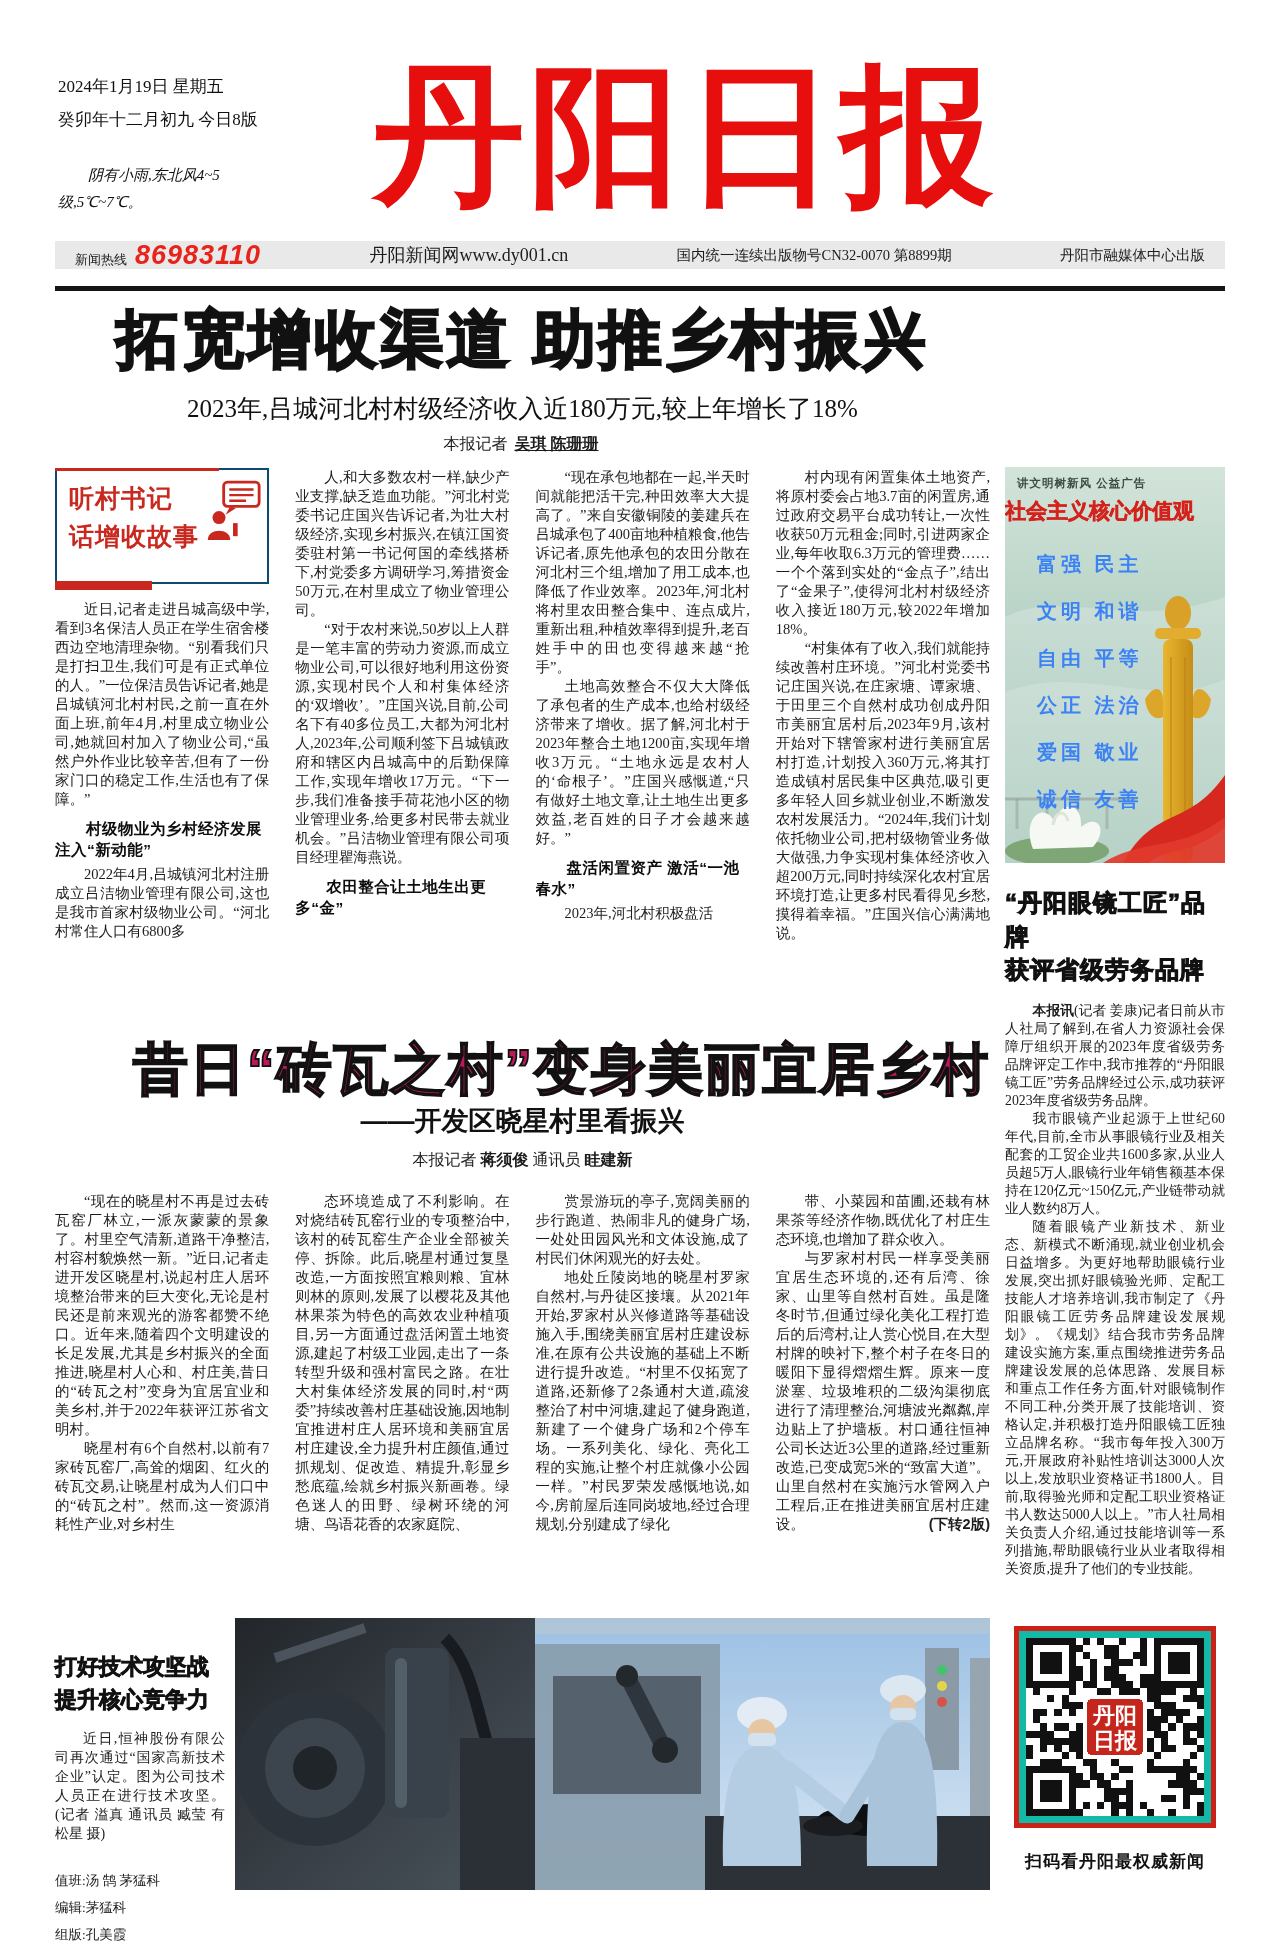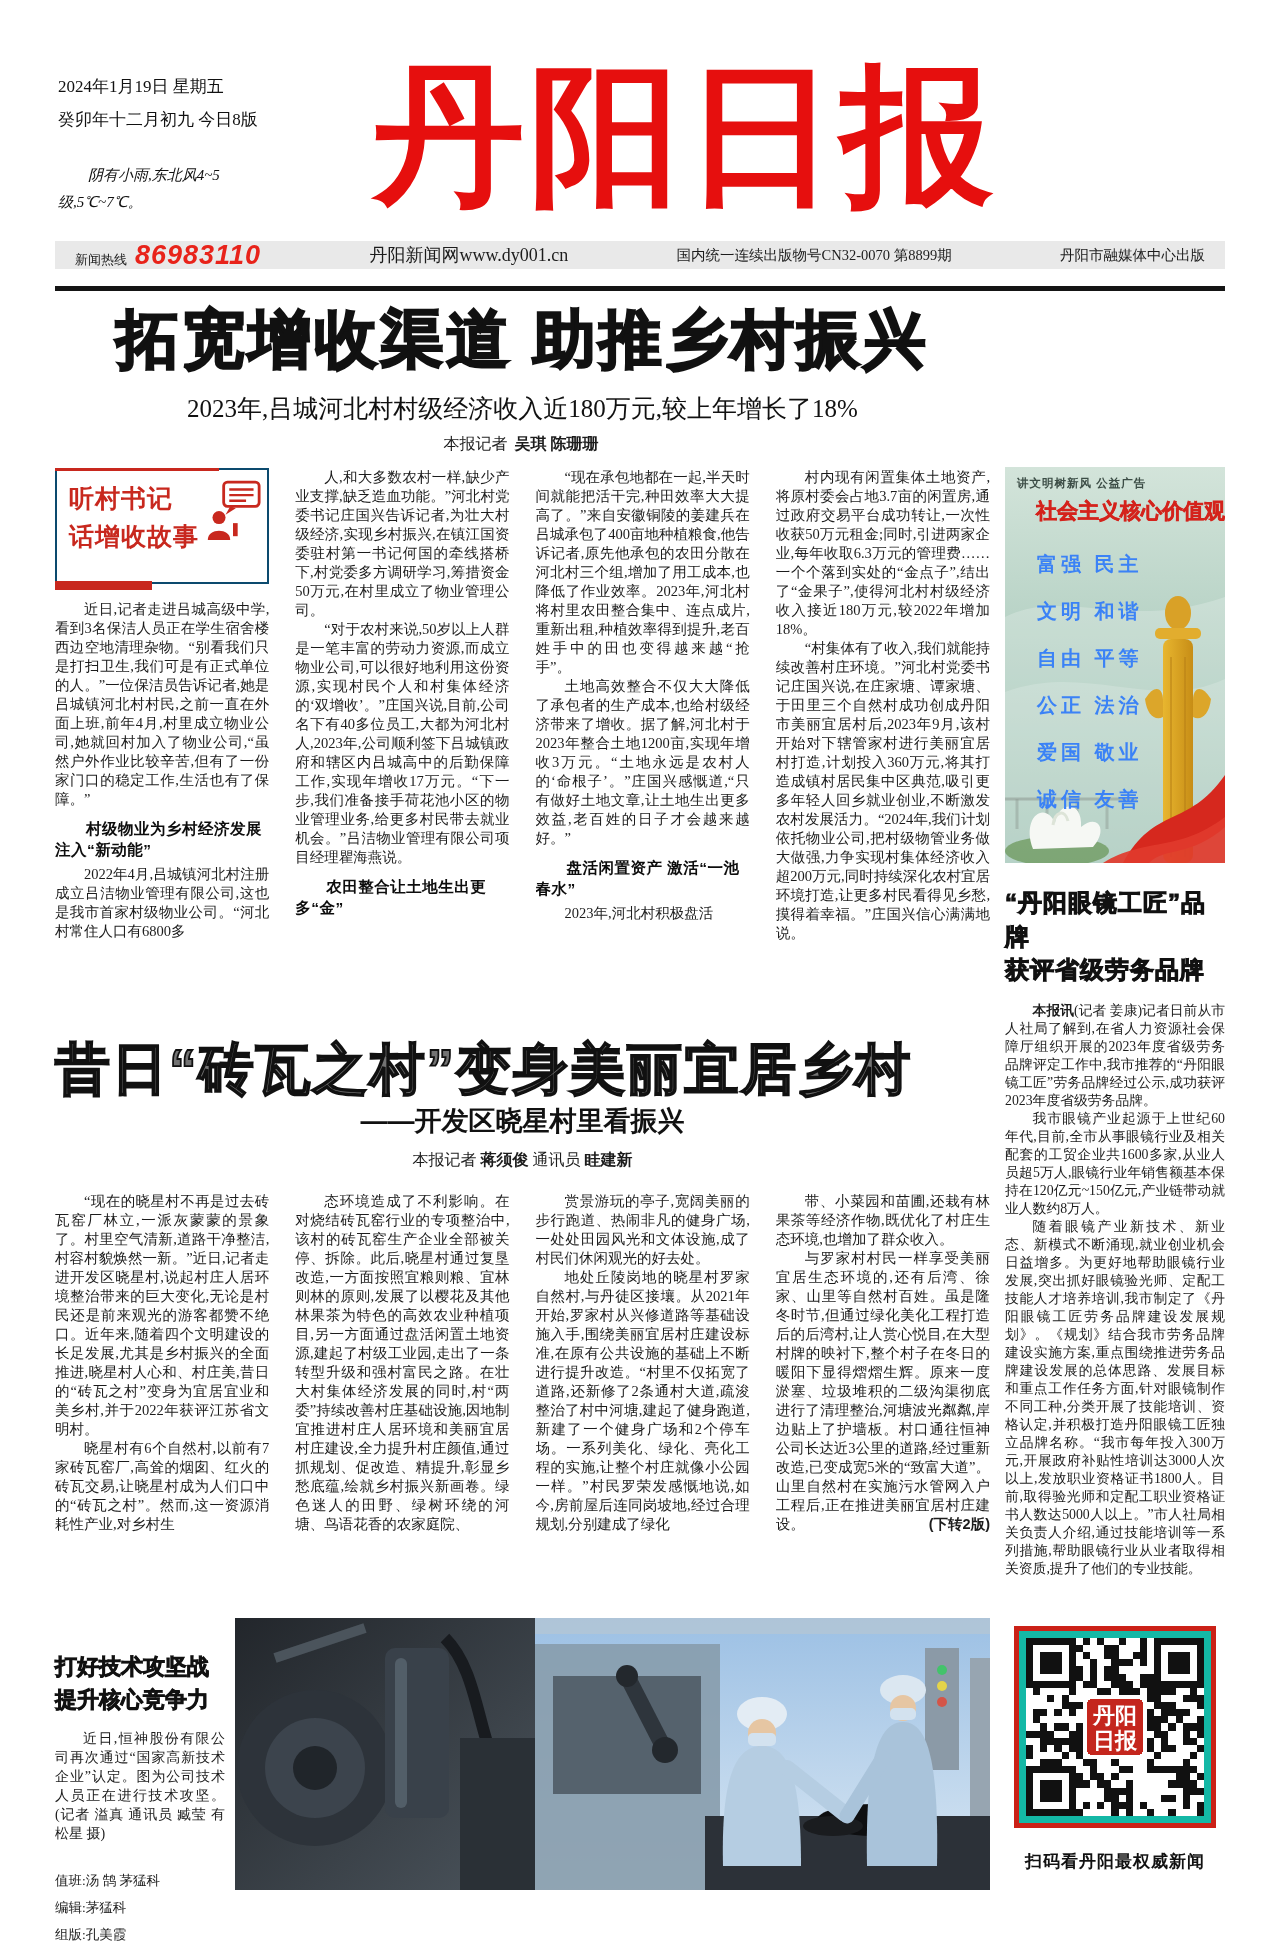--- a/index.html
+++ b/index.html
@@ -23,21 +23,21 @@
   .site{font-weight:400;font-size:18px;}
   .pubno,.publisher{font-size:14.5px;}
 
   .rule{left:55px;top:286px;width:1170px;height:5px;background:#151515;}
 
   
   .lead-headline{left:55px;top:300px;width:935px;text-align:center;color:#111;
     font:900 63px/1.25 "Liberation Sans",sans-serif;letter-spacing:3px;-webkit-text-stroke:2.2px #111;}
   .lead-subhead{left:55px;top:392px;width:935px;text-align:center;font-size:25px;color:#111;}
   .byline{left:55px;top:434px;width:935px;text-align:center;font-size:16px;}
-  .byline b{margin:0 3px;}
+  .byline b{margin:0 3px;text-decoration:underline;}
 
   .cols{display:flex;gap:26px;}
   .lead-body{left:55px;top:468px;width:935px;height:550px;}
   .col{flex:1 1 0;overflow:hidden;}
   .body-p{margin:0;font-size:14.5px;line-height:19px;text-align:justify;text-indent:2em;}
   .col-subhead{margin:9px 0 5px;font:700 15.5px/21px "Liberation Sans",sans-serif;
                text-indent:2em;letter-spacing:.5px;color:#0d0d0d;}
   .turn-note{margin:-19px 0 0;font:700 14.5px/19px "Liberation Sans",sans-serif;text-align:right;}
 
   
@@ -46,34 +46,34 @@
                justify-content:space-between;background:#fff;}
   .feature-box::before{content:"";position:absolute;left:-6px;top:-8px;width:80%;height:9px;background:#c8281e;}
   .feature-box::after{content:"";position:absolute;left:-6px;bottom:-8px;width:48%;height:9px;background:#c8281e;}
   .feature-title{font:900 25px/1.5 "Liberation Sans",sans-serif;color:#c8281e;letter-spacing:1px;}
 
   
   .poster{left:1005px;top:467px;width:220px;height:396px;overflow:hidden;}
   .poster svg{position:absolute;left:0;top:0;}
   .poster-tagline{position:absolute;left:12px;top:11px;font:700 11.5px/1 "Liberation Sans",sans-serif;
                   color:#3c4d46;letter-spacing:1px;}
-  .poster-title{position:absolute;left:0;top:33px;width:100%;text-align:right;color:#d4231c;
+  .poster-title{position:absolute;left:0;top:33px;width:100%;text-align:left;color:#d4231c;
                 font:900 21px/1 "Liberation Sans",sans-serif;-webkit-text-stroke:.6px #d4231c;}
   .poster-values{position:absolute;left:32px;top:74px;}
   .poster-value{font:700 20px/47px "Liberation Sans",sans-serif;color:#3b82f6;letter-spacing:4px;}
 
   
   .sb-art{left:1005px;top:886px;width:220px;}
   .sb-headline{font:900 24px/1.4 "Liberation Sans",sans-serif;color:#111;
                -webkit-text-stroke:1px #111;letter-spacing:1px;}
   .sb-body{margin-top:15px;}
   .sb-body .body-p{font-size:13.8px;line-height:18px;}
 
   
-  .sec-headline{left:55px;top:1036px;width:935px;text-align:left;color:#737373;
+  .sec-headline{left:55px;top:1036px;width:935px;text-align:right;color:#be185d;
     font:900 55px/1.2 "Liberation Sans",sans-serif;letter-spacing:2px;-webkit-text-stroke:1.8px #111;}
   .sec-subhead{left:55px;top:1108px;width:935px;text-align:center;
     font:700 27px/1 "Liberation Sans",sans-serif;color:#111;}
   .sec-byline{left:55px;top:1150px;width:935px;text-align:center;font-size:16px;}
   .sec-body{left:55px;top:1192px;width:935px;height:420px;}
 
   
   .photo{left:235px;top:1618px;width:755px;height:272px;overflow:hidden;background:#8fb6dc;margin:0;}
 
   

